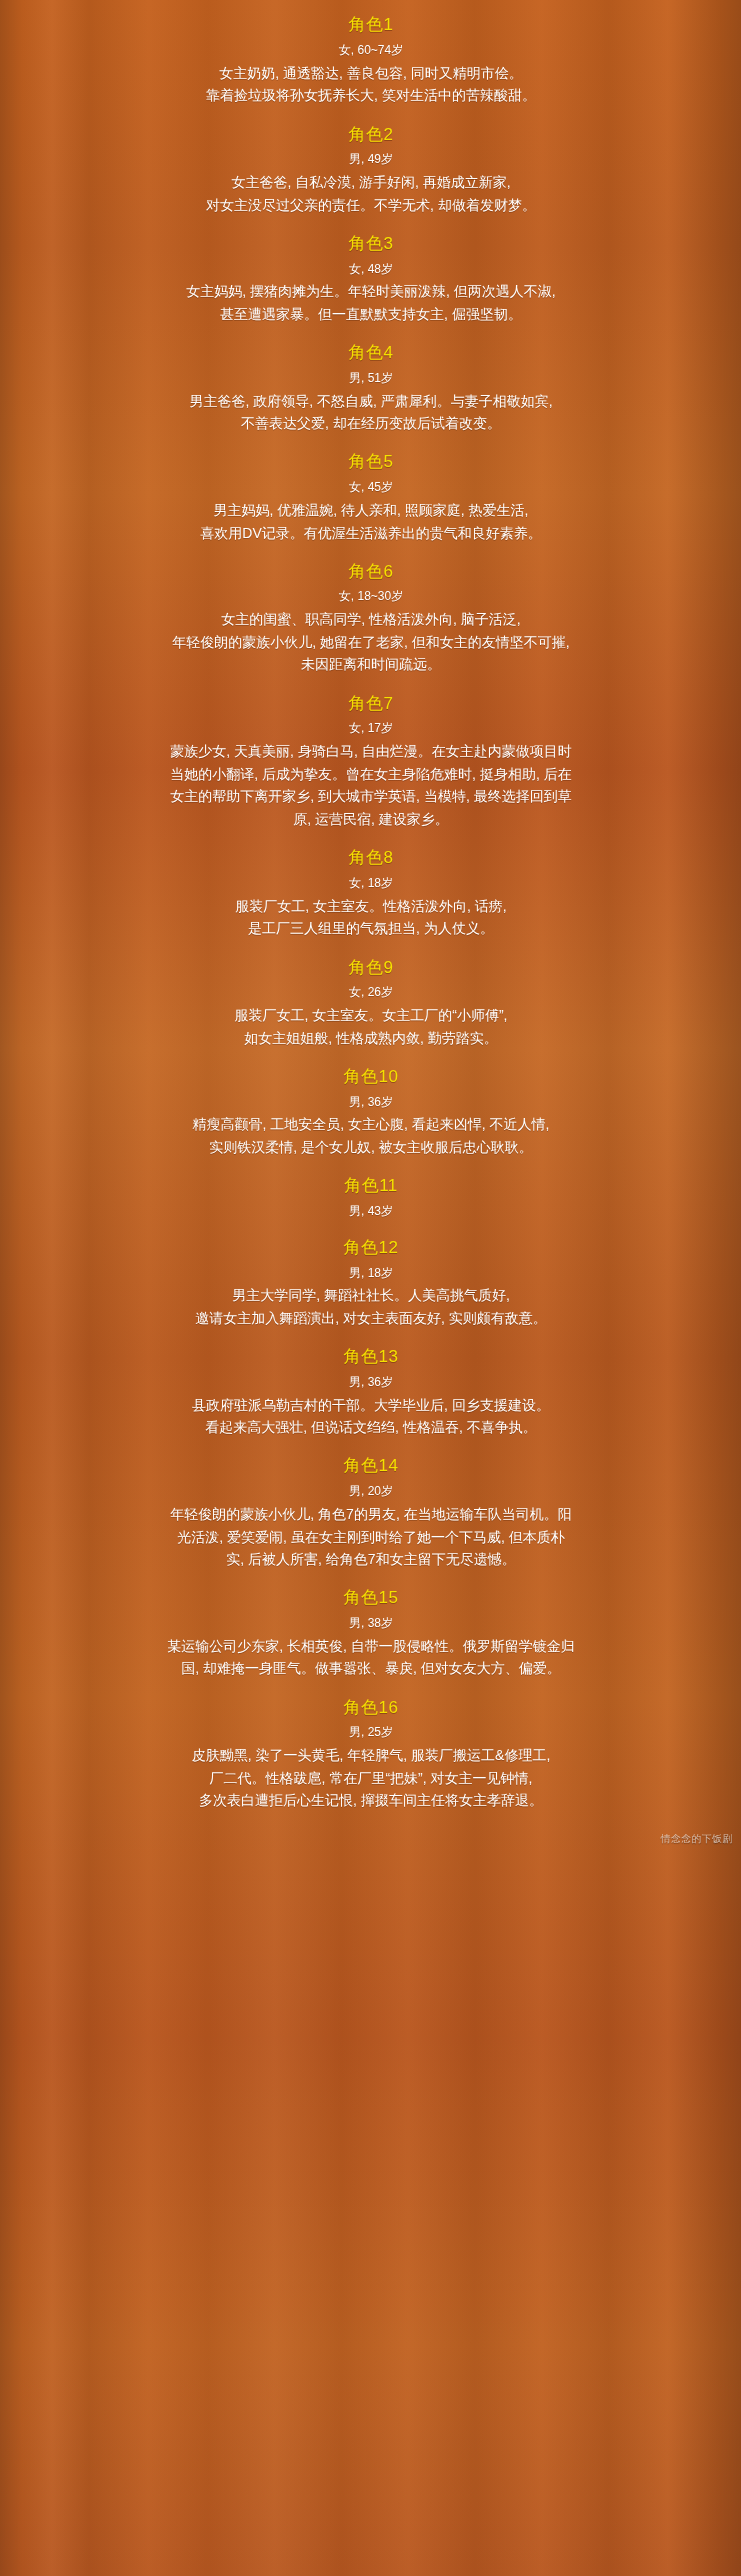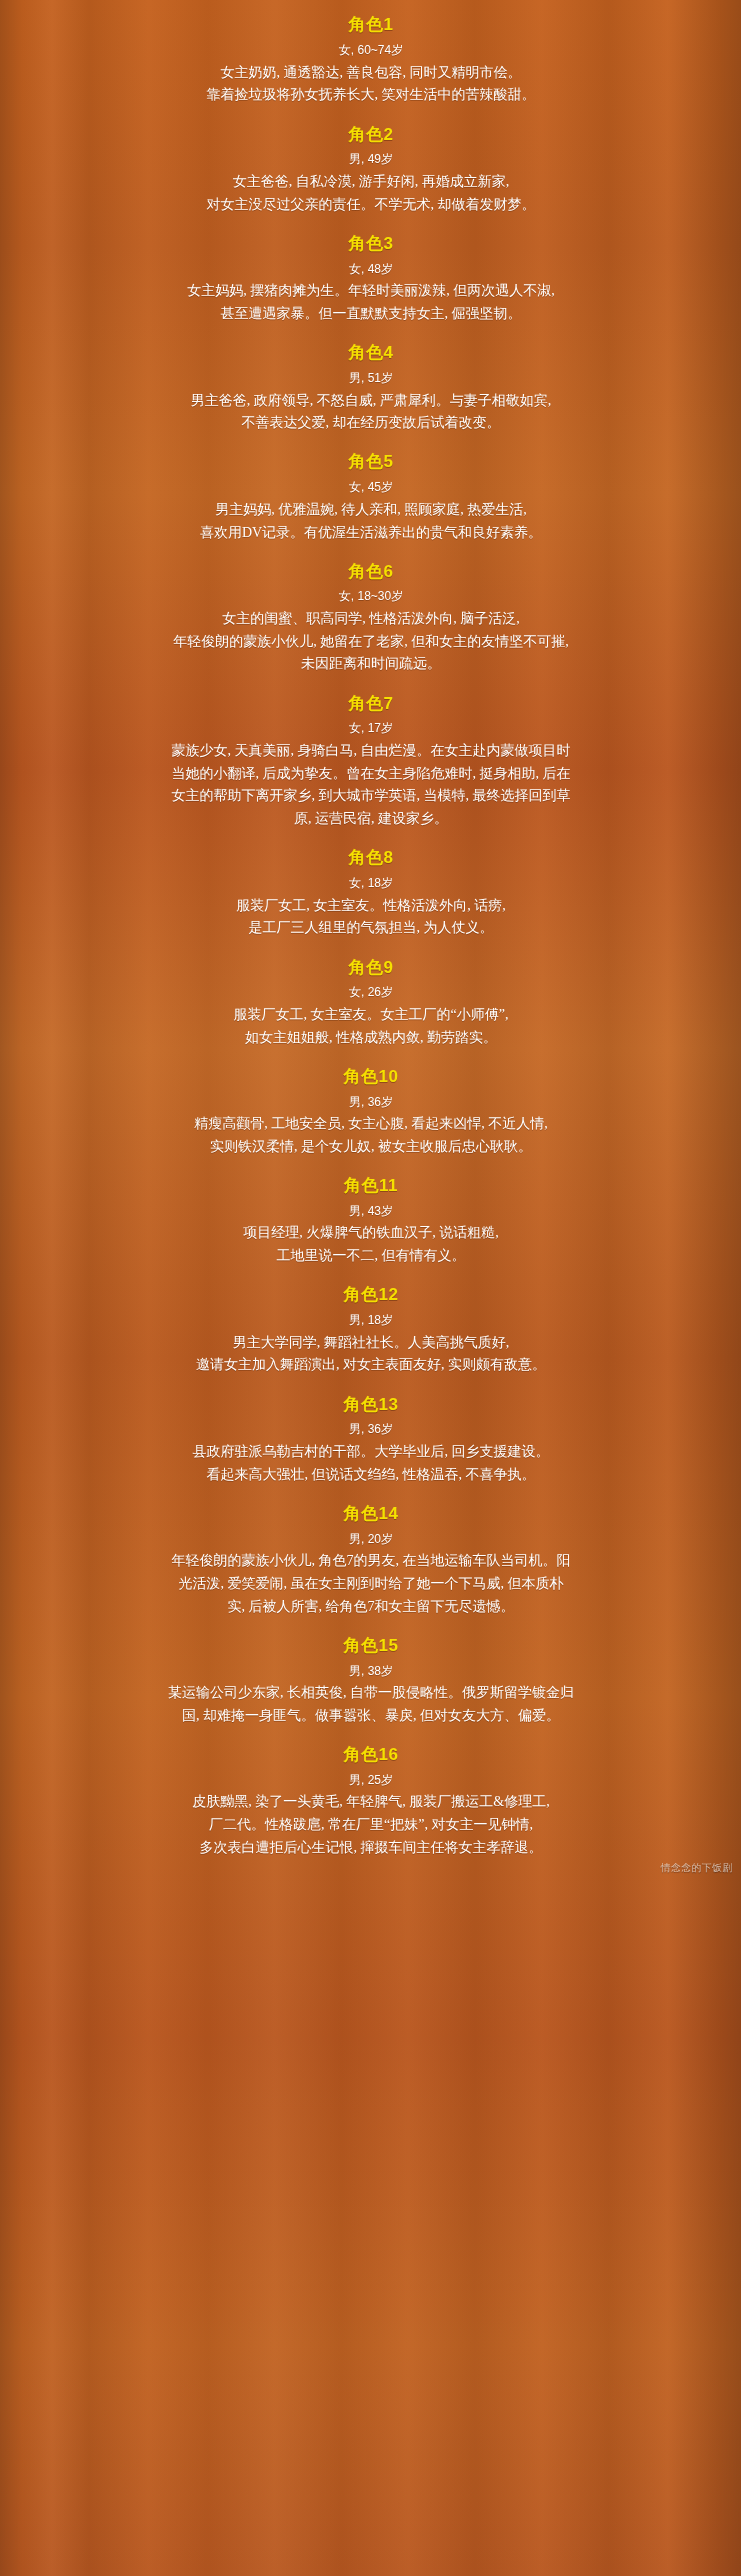--- a/index.html
+++ b/index.html
@@ -51,46 +51,45 @@
     box-sizing: border-box;
   }
   .character {
     text-align: center;
     padding: 0 36px 0 36px;
     margin-bottom: 15.5px;
   }
   .char-title {
     color: #f5e000;
     font-size: 17px;
-    font-weight: bold;
+    font-weight: normal;
     letter-spacing: 0.5px;
     line-height: 1.45;
     margin: 0 0 3.1px 0;
     text-shadow: 0 0.5px 0.5px rgba(60,20,0,0.35);
   }
   .char-meta {
     color: #ffffff;
     font-size: 12px;
     line-height: 1.55;
     margin: 0 0 2.1px 0;
     text-shadow: 0 0.5px 0.5px rgba(60,20,0,0.3);
   }
   .char-desc {
     color: #ffffff;
     font-size: 14px;
     line-height: 1.62;
     margin: 0;
     text-shadow: 0 0.5px 0.5px rgba(60,20,0,0.3);
     white-space: pre-line;
-    font-family: Liberation Serif, serif;
   }
   .watermark {
     position: absolute;
     right: 9.3px;
-    bottom: 21px;
+    bottom: 2px;
     color: rgba(255,255,255,0.62);
     font-size: 9.8px;
     letter-spacing: 0.5px;
     text-shadow: 0 0.5px 1px rgba(0,0,0,0.35);
   }
   .footer-wrap {
     position: relative;
     height: 20.6px;
   }
 </style>
@@ -169,22 +168,20 @@
     <div class="character">
       <div class="char-title">角色10</div>
       <div class="char-meta">男, 36岁</div>
       <div class="char-desc">精瘦高颧骨, 工地安全员, 女主心腹, 看起来凶悍, 不近人情,
 实则铁汉柔情, 是个女儿奴, 被女主收服后忠心耿耿。</div>
     </div>
 
     <div class="character">
       <div class="char-title">角色11</div>
       <div class="char-meta">男, 43岁</div>
-      <div class="char-desc">项目经理, 火爆脾气的铁血汉子, 说话粗糙,
-工地里说一不二, 但有情有义。</div>
     </div>
 
     <div class="character">
       <div class="char-title">角色12</div>
       <div class="char-meta">男, 18岁</div>
       <div class="char-desc">男主大学同学, 舞蹈社社长。人美高挑气质好,
 邀请女主加入舞蹈演出, 对女主表面友好, 实则颇有敌意。</div>
     </div>
 
     <div class="character">

